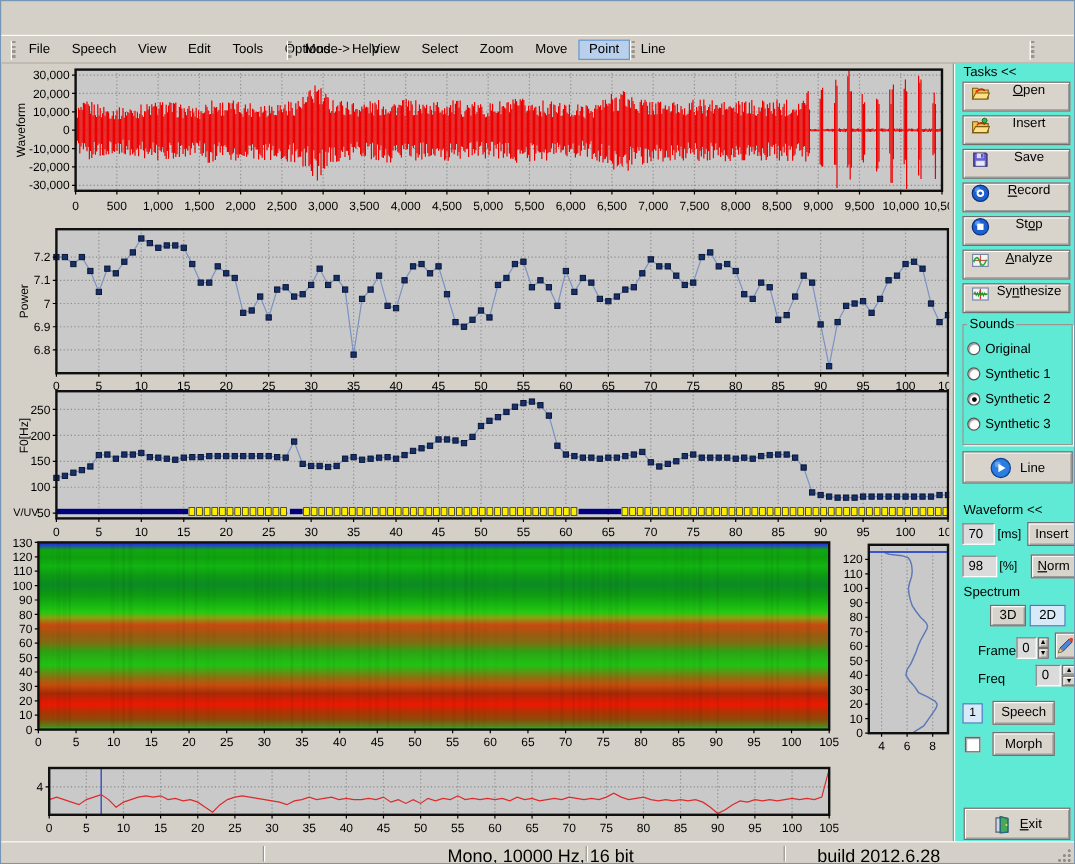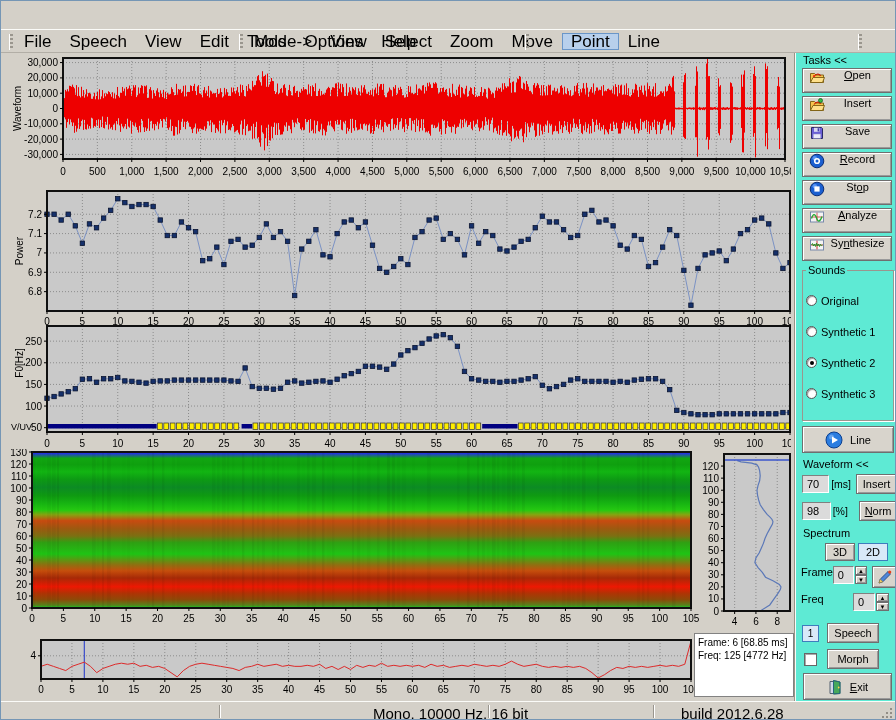--- a/index.html
+++ b/index.html
@@ -9,21 +9,21 @@
 
 .titlebar{position:absolute;left:0;top:0;width:100%;height:28px;background:#fff;display:flex;align-items:center}
 .app-icon{width:15px;height:15px;border-radius:50%;margin-left:9px;background:radial-gradient(circle at 35% 35%,#ff8866,#cc1100 60%,#7d0d00);position:relative;flex:none}
 .app-icon::after{content:"";position:absolute;left:4px;top:4px;width:4px;height:4px;border-radius:50%;background:#fff}
 .title{font-size:12px;margin-left:8px;color:#000;white-space:nowrap}
 .winbtn{position:absolute;top:0;width:44px;height:28px;text-align:center;line-height:28px;font-size:13px;color:#222;cursor:default}
 
 .toolbar{position:absolute;left:0;top:28px;width:100%;height:24px;background:#d4d0c8;border-top:1px solid #fbfbf8;border-bottom:1px solid #b2aea6}
 .grip{position:absolute;top:4px;width:4px;height:16px;background:repeating-linear-gradient(180deg,#9a968e 0 2px,transparent 2px 4px);border-left:1px solid #fff}
 .menugroup{position:absolute;top:3px;display:flex}
-.mi{height:17px;line-height:17px;font-size:17px;padding:0 9px;color:#000;white-space:nowrap}
+.mi{height:17px;line-height:17px;font-size:11px;padding:0 9px;color:#000;white-space:nowrap}
 .mi.active{background:#b8d0ec;border:1px solid #6a96c8;line-height:15px;padding:0 8px}
 .combo{position:absolute;left:530px;top:30px;width:236px;height:19px;background:#fff;border:1px solid #828282;box-shadow:inset 1px 1px 0 #b8b8b8;display:flex;align-items:center;font-size:10.5px}
 .combo-text{background:#b5b5b5;color:#000;padding:0 2px;white-space:nowrap;overflow:hidden;flex:1;height:15px;line-height:15px;margin-left:1px}
 .combo-arrow{width:15px;text-align:center;font-size:9px;color:#444;flex:none}
 .overflow-btn{position:absolute;left:864px;top:29px;width:29px;height:21px;font-size:10px;text-align:center;line-height:19px;background:#d8d4cc;border:1px solid #9a968e;box-shadow:inset 1px 1px 0 #fff;letter-spacing:1px}
 
 svg.chart{position:absolute}
 svg text{font-family:"Liberation Sans",sans-serif;font-size:10px;fill:#000}
 svg .grid{stroke:#8c8c8c;stroke-dasharray:1 2;stroke-width:1;fill:none}
 svg text.small{font-size:9px}
@@ -31,29 +31,29 @@
 .info-box{position:absolute;left:693px;top:632px;width:100px;height:64px;background:#fff;border:1px solid #828282;font-size:10px;line-height:13px;padding:2px 0 0 3px;color:#000}
 
 .sidebar{position:absolute;left:793px;top:52px;width:103px;height:648px;background:#5eead4;border-left:1px solid #989488;box-shadow:inset 1px 0 0 #fbfbf8;padding-left:6px}
 .section-label{font-size:11px;color:#000;margin:1px 0 2px 2px}
 .btn3d{background:#d8d4cc;border:1px solid #6f6f6f;box-shadow:inset 1px 1px 0 #fff,inset -1px -1px 0 #9a9a9a;color:#000;cursor:default}
 .task-btn{width:90px;height:25px;margin:0 0 3px 1px;display:flex;}
 .task-btn svg{margin:0 3px 0 6px;flex:none}
 .task-btn span{flex:1;text-align:center;font-size:11px;margin-right:4px;white-space:nowrap}
 fieldset.group{width:92px;border:1px solid #9a968e;box-shadow:1px 1px 0 #fff;margin:3px 0 0 1px;padding:0 2px 2px 3px}
 fieldset.group legend{font-size:11px;padding:0 2px}
-.radio-row{display:flex;align-items:center;height:13px;margin:18px 0;font-size:11px}
+.radio-row{display:flex;align-items:center;height:13px;margin:8px 0;font-size:11px}
 .radio{width:11px;height:11px;border-radius:50%;background:#fff;border:1px solid #555;box-shadow:inset 1px 1px 1px #999;margin-right:4px;position:relative;flex:none}
 .radio.sel::after{content:"";position:absolute;left:3px;top:3px;width:4px;height:4px;background:#000;border-radius:50%}
 .play-btn{width:92px;height:27px;margin:5px 0 0 1px;display:flex;align-items:center;justify-content:center;gap:7px;font-size:11px}
 .wf-row{display:flex;align-items:center;margin:4px 0 0 1px;font-size:11px}
 .val-box{width:30px;height:18px;background:#dbdbdb;border:1px solid;border-color:#808080 #fff #fff #808080;font-size:11px;line-height:16px;padding-left:4px}
 .unit{margin:0 2px;font-size:10.5px;width:26px;text-align:left}
 .small-btn{height:20px;font-size:11px;text-align:center;line-height:18px}
-.spin-row{display:flex;align-items:flex-start;margin:5px 0 0 0;font-size:11px}
+.spin-row{display:flex;align-items:flex-end;margin:5px 0 0 14px;font-size:11px}
 .spinner{width:13px;height:18px;display:flex;flex-direction:column;margin-left:1px}
 .spin-b{flex:1;font-size:6px;line-height:8px;text-align:center;overflow:hidden}
 .toggle-one{width:17px;height:17px;background:#d8e9f8;border:1px solid #3d7dbd;font-size:10px;text-align:center;line-height:15px}
 .checkbox{width:13px;height:13px;background:#fff;border:1px solid #666;box-shadow:inset 1px 1px 0 #aaa}
 .exit-btn{position:absolute;left:8px;top:620px;width:89px;height:27px;display:flex;align-items:center;justify-content:center;gap:7px;font-size:11px}
 
 .statusbar{position:absolute;left:0;top:700px;width:100%;height:20px;background:#d4d0c8;border-top:1px solid #fbfbf8;font-size:15px;color:#000}
 .sb-sep{position:absolute;top:3px;width:2px;height:13px;border-left:1px solid #9a968e;border-right:1px solid #fff}
 .sb-text{position:absolute;top:3px;white-space:nowrap}
 .resize-grip{position:absolute;right:2px;bottom:2px;width:12px;height:12px;background:
@@ -1689,24 +1689,20 @@
       <line x1="620.0952380952381" y1="52" x2="620.0952380952381" y2="55" stroke="#000"></line>
       <text x="620.0952380952381" y="66" text-anchor="middle">95</text>
       <line x1="651.047619047619" y1="52" x2="651.047619047619" y2="55" stroke="#000"></line>
       <text x="651.047619047619" y="66" text-anchor="middle">100</text>
       <line x1="682" y1="52" x2="682" y2="55" stroke="#000"></line>
       <text x="682" y="66" text-anchor="middle">105</text>
       <line x1="29" y1="28.81081081081081" x2="32" y2="28.81081081081081" stroke="#000"></line>
       <text x="27" y="32.31081081081081" text-anchor="end">4</text>
     </svg>
 
-  <div class="info-box">
-    <div>Frame: 6 [68.85 ms]</div>
-    <div>Freq: 125 [4772 Hz]</div>
-  </div>
 
   <div class="sidebar">
     <div class="section-label">Tasks &lt;&lt;</div>
 
     <div class="task-btn btn3d">
       <svg width="16" height="16" viewBox="0 0 16 16">
           <path d="M1.5 13.5v-9h4l1.5 1.5h7.5v7.5z" fill="#f5c54f" stroke="#7a5c10" stroke-width="0.9"></path>
           <path d="M1.5 13.5L4 8.5h11.5l-2 5z" fill="#ffe08a" stroke="#7a5c10" stroke-width="0.9"></path>
           <path d="M5 7.5c2.5-3.5 6-2.5 6.5-0.5" stroke="#cc2200" stroke-width="1.2" fill="none"></path>
           <circle cx="5" cy="7.2" r="1.1" fill="#ee3311"></circle>
@@ -1789,21 +1785,21 @@
 
     <div class="play-btn btn3d">
       <svg width="18" height="18" viewBox="0 0 18 18">
           <circle cx="9" cy="9" r="8" fill="#2b7de0" stroke="#0c3f8e"></circle>
           <circle cx="6.5" cy="6" r="2.5" fill="#7fb4f2" opacity="0.7"></circle>
           <polygon points="7,5.5 7,12.5 13,9" fill="#fff"></polygon>
         </svg>
       <span>Line</span>
     </div>
 
-    <div class="section-label" style="margin-top:5px">Waveform &lt;&lt;</div>
+    <div class="section-label" style="margin-top:16px">Waveform &lt;&lt;</div>
     <div class="wf-row">
       <div class="val-box">70</div>
       <span class="unit">[ms]</span>
       <div class="small-btn btn3d" style="width:46px">Insert</div>
     </div>
     <div class="wf-row" style="margin-top:7px">
       <div class="val-box">98</div>
       <span class="unit">[%]</span>
       <div class="small-btn btn3d" style="width:40px"><u>N</u>orm</div>
     </div>

